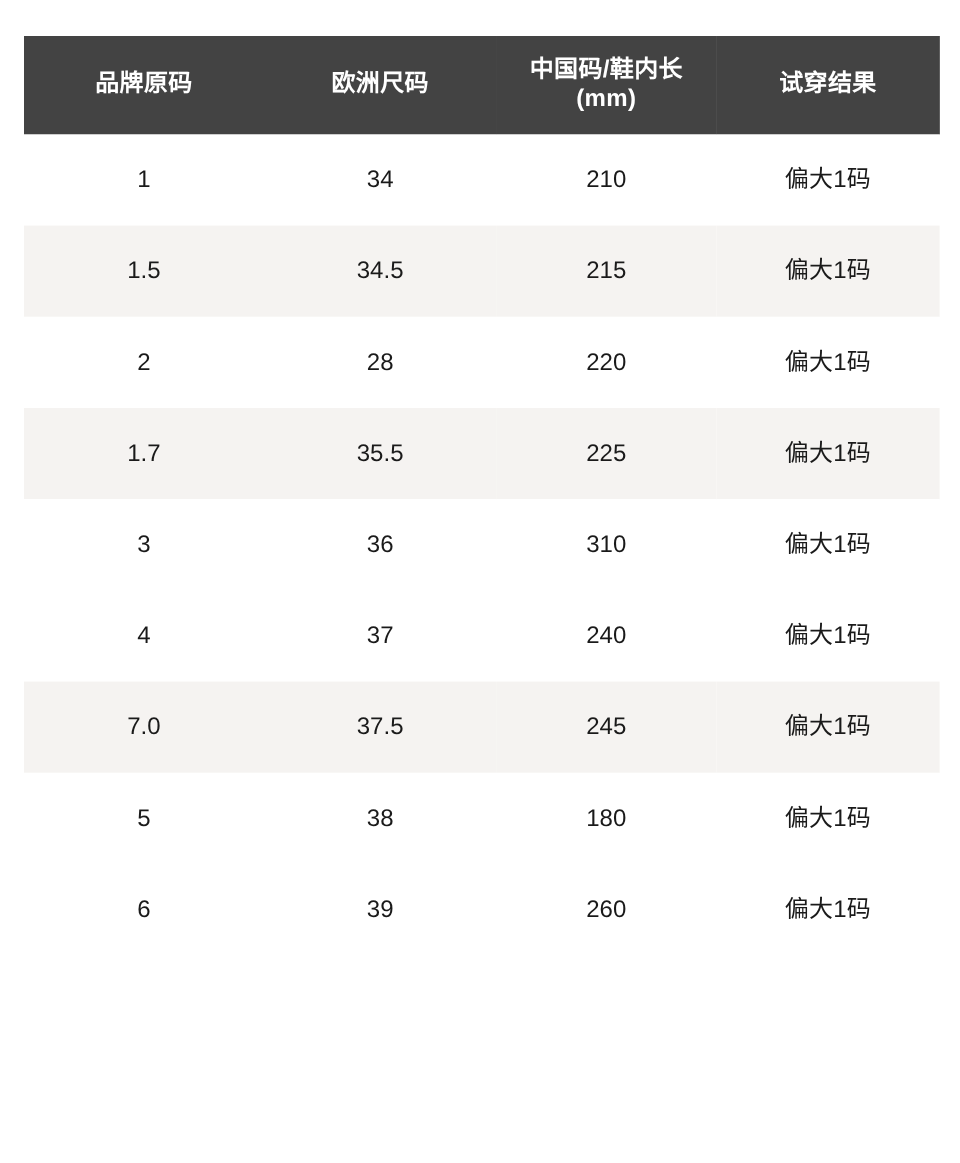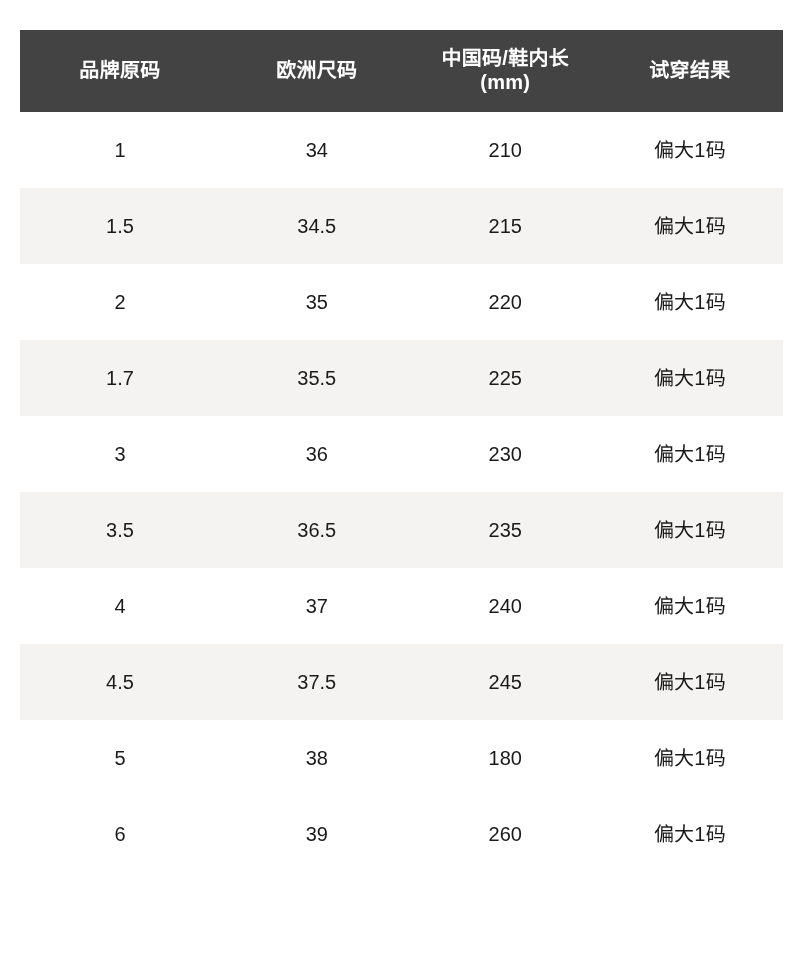--- a/index.html
+++ b/index.html
@@ -125,50 +125,44 @@
             <td class="cell-fit-result cell-result">偏大1码</td>
           </tr>
           <tr class="data-row row-even">
             <td class="cell-brand-size">1.5</td>
             <td class="cell-eu-size">34.5</td>
             <td class="cell-cn-size-mm">215</td>
             <td class="cell-fit-result cell-result">偏大1码</td>
           </tr>
           <tr class="data-row row-odd">
             <td class="cell-brand-size">2</td>
-            <td class="cell-eu-size">35</td>
+            <td class="cell-eu-size">28</td>
             <td class="cell-cn-size-mm">220</td>
             <td class="cell-fit-result cell-result">偏大1码</td>
           </tr>
           <tr class="data-row row-even">
             <td class="cell-brand-size">1.7</td>
             <td class="cell-eu-size">35.5</td>
             <td class="cell-cn-size-mm">225</td>
             <td class="cell-fit-result cell-result">偏大1码</td>
           </tr>
           <tr class="data-row row-odd">
             <td class="cell-brand-size">3</td>
             <td class="cell-eu-size">36</td>
-            <td class="cell-cn-size-mm">230</td>
-            <td class="cell-fit-result cell-result">偏大1码</td>
-          </tr>
-          <tr class="data-row row-even">
-            <td class="cell-brand-size">3.5</td>
-            <td class="cell-eu-size">36.5</td>
-            <td class="cell-cn-size-mm">235</td>
+            <td class="cell-cn-size-mm">310</td>
             <td class="cell-fit-result cell-result">偏大1码</td>
           </tr>
           <tr class="data-row row-odd">
             <td class="cell-brand-size">4</td>
             <td class="cell-eu-size">37</td>
             <td class="cell-cn-size-mm">240</td>
             <td class="cell-fit-result cell-result">偏大1码</td>
           </tr>
           <tr class="data-row row-even">
-            <td class="cell-brand-size">4.5</td>
+            <td class="cell-brand-size">7.0</td>
             <td class="cell-eu-size">37.5</td>
             <td class="cell-cn-size-mm">245</td>
             <td class="cell-fit-result cell-result">偏大1码</td>
           </tr>
           <tr class="data-row row-odd">
             <td class="cell-brand-size">5</td>
             <td class="cell-eu-size">38</td>
             <td class="cell-cn-size-mm">180</td>
             <td class="cell-fit-result cell-result">偏大1码</td>
           </tr>

